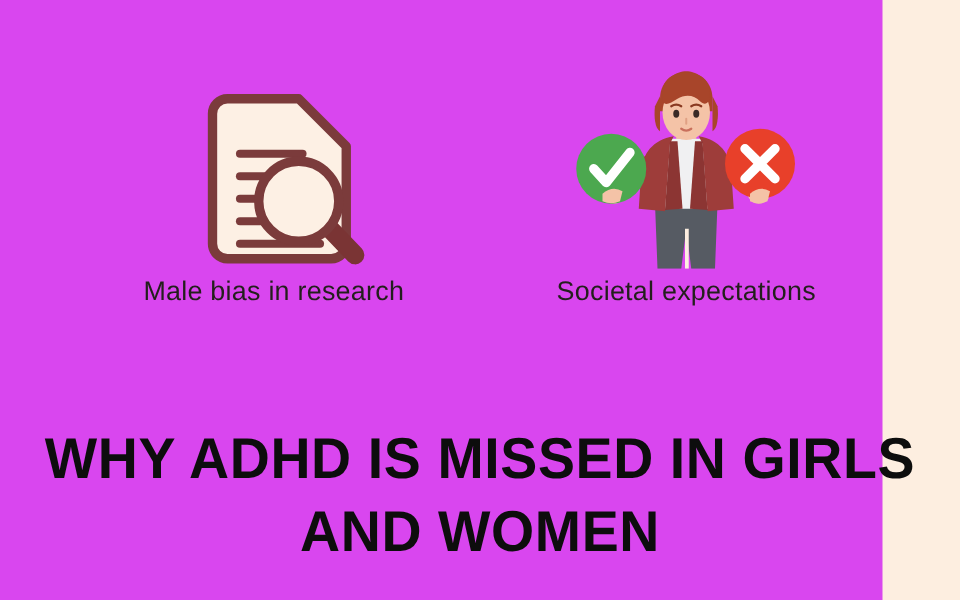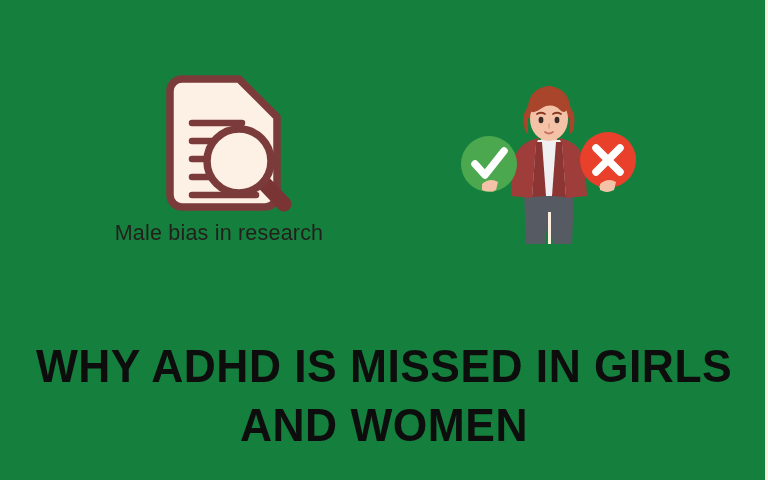--- a/index.html
+++ b/index.html
@@ -8,23 +8,23 @@
   }
   body {
     width: 768px;
     height: 480px;
     overflow: hidden;
     background: #fdeee0;
     font-family: "Liberation Sans", sans-serif;
   }
   .infographic {
     position: relative;
-    width: 765px;
+    width: 706px;
     height: 480px;
-    background: #15803d;
+    background: #d946ef;
     box-sizing: border-box;
   }
 
   
   .items-row {
     position: absolute;
     left: 0;
     top: 44px;
     width: 768px;
     height: 200px;
@@ -150,20 +150,21 @@
           <circle cx="33" cy="80" r="28" fill="#4ca84f"></circle>
           <path d="M19 80 L29 91 L48 67" stroke="#ffffff" stroke-width="7.5" fill="none" stroke-linecap="round" stroke-linejoin="round"></path>
 
           <circle cx="152" cy="76" r="28" fill="#e8402a"></circle>
           <path d="M140 64 L164 88 M164 64 L140 88" stroke="#ffffff" stroke-width="7.5" fill="none" stroke-linecap="round"></path>
 
           <path d="M26 100 q8 -7 16 -2 l-2 8 q-7 3 -14 0 Z" fill="#f4c3a7"></path>
           <path d="M144 100 q8 -7 16 -2 l-2 8 q-7 3 -14 0 Z" fill="#f4c3a7"></path>
         </svg>
       </div>
+      <div class="item-label">Societal expectations</div>
     </div>
 
   </div>
 
   <h1 class="headline">
     <span class="headline-line">WHY ADHD IS MISSED IN GIRLS</span>
     <span class="headline-line">AND WOMEN</span>
   </h1>
 
 </div>

